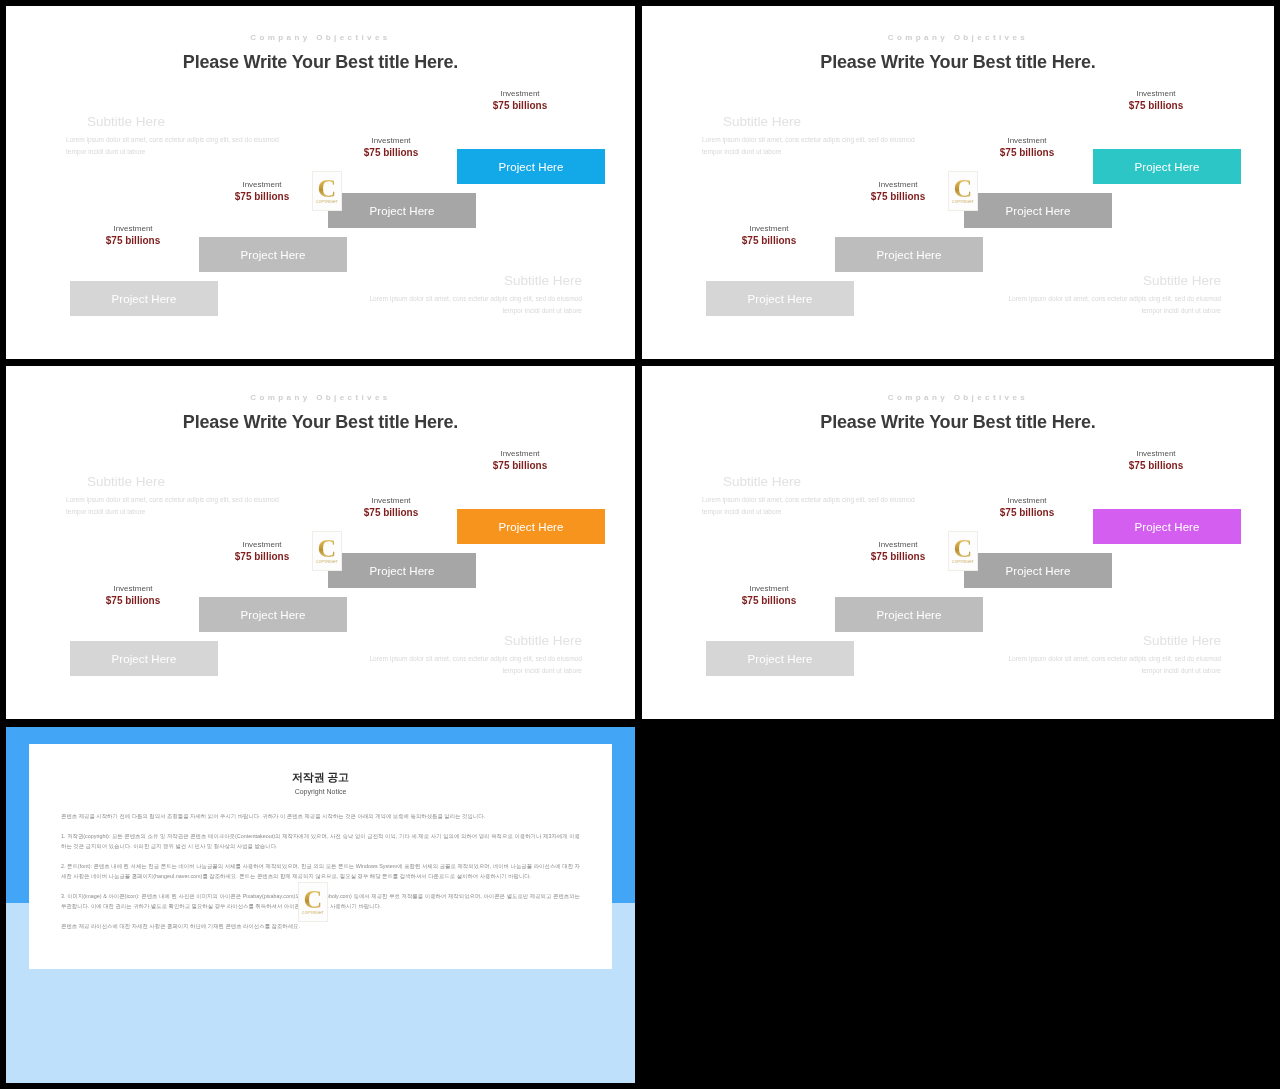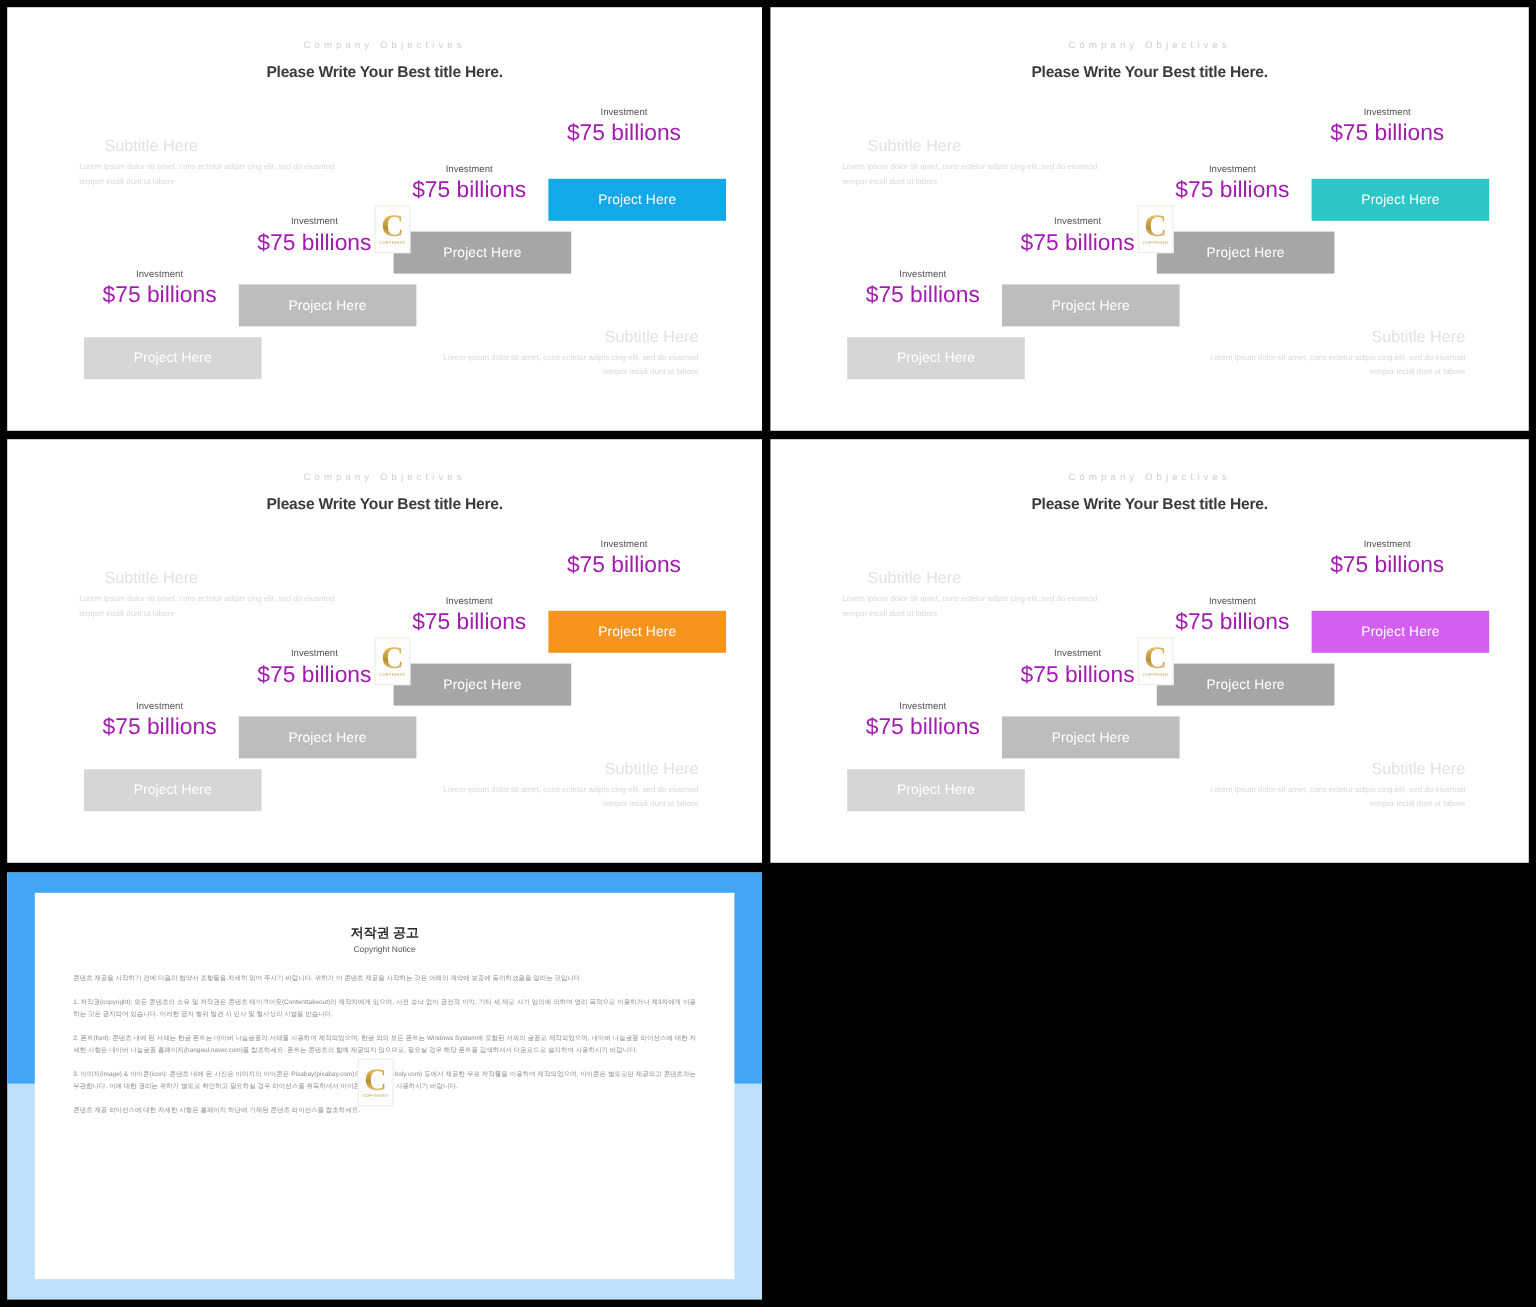--- a/index.html
+++ b/index.html
@@ -22,26 +22,26 @@
   .slide.s3{ left:6px;  top:366px; width:629px; height:353px; }
   .slide.s4{ left:642px;top:366px; width:632px; height:353px; }
 
   
   .eyebrow{
     position:absolute; left:0; right:0; top:27px;
     text-align:center;
     font-size:8px;
     letter-spacing:3.4px;
     color:#cfcfcf;
-    font-weight:400;
+    font-weight:700;
   }
   .slide-title{
     position:absolute; left:0; right:0; top:46px;
     text-align:center;
-    font-size:13px;
+    font-size:18px;
     font-weight:bold;
     color:#3b3b3b;
     letter-spacing:-0.2px;
   }
 
   
   .sub-block{ position:absolute; }
   .sub-block .sub-head{
     font-size:13.5px;
     color:#e2e2e2;
@@ -79,21 +79,21 @@
   .step.p3{ left:322px; top:187px; }
   .step.p4{ left:451px; top:143px; }
 
   .cap{
     position:absolute;
     width:130px;
     text-align:center;
     color:#4d4d4d;
   }
   .cap .cap-label{ font-size:8px; line-height:1.1; color:#555; }
-  .cap .cap-value{ font-size:19px; line-height:1.35; color:#a21caf; }
+  .cap .cap-value{ font-size:10px; line-height:1.35; color:#7f1d1d;font-weight:bold; }
   .cap.c1{ left:62px;  top:219px; }
   .cap.c2{ left:191px; top:175px; }
   .cap.c3{ left:320px; top:131px; }
   .cap.c4{ left:449px; top:84px;  }
 
   
   .wm{
     position:absolute;
     width:30px; height:40px;
     background:#fdfdfd;
@@ -130,21 +130,21 @@
     background:#bfe0fb;
     overflow:hidden;
   }
   .copy-panel .blue-bar{
     position:absolute; left:0; top:0; width:629px; height:176px;
     background:#42a5f5;
   }
   .copy-sheet{
     position:absolute;
     left:23px; top:17px;
-    width:583px; height:322px;
+    width:583px; height:225px;
     background:#ffffff;
     padding:26px 32px 10px 32px;
   }
   .copy-title{
     text-align:center;
     font-size:11px;
     font-weight:bold;
     color:#2c2c2c;
     letter-spacing:-0.2px;
   }

